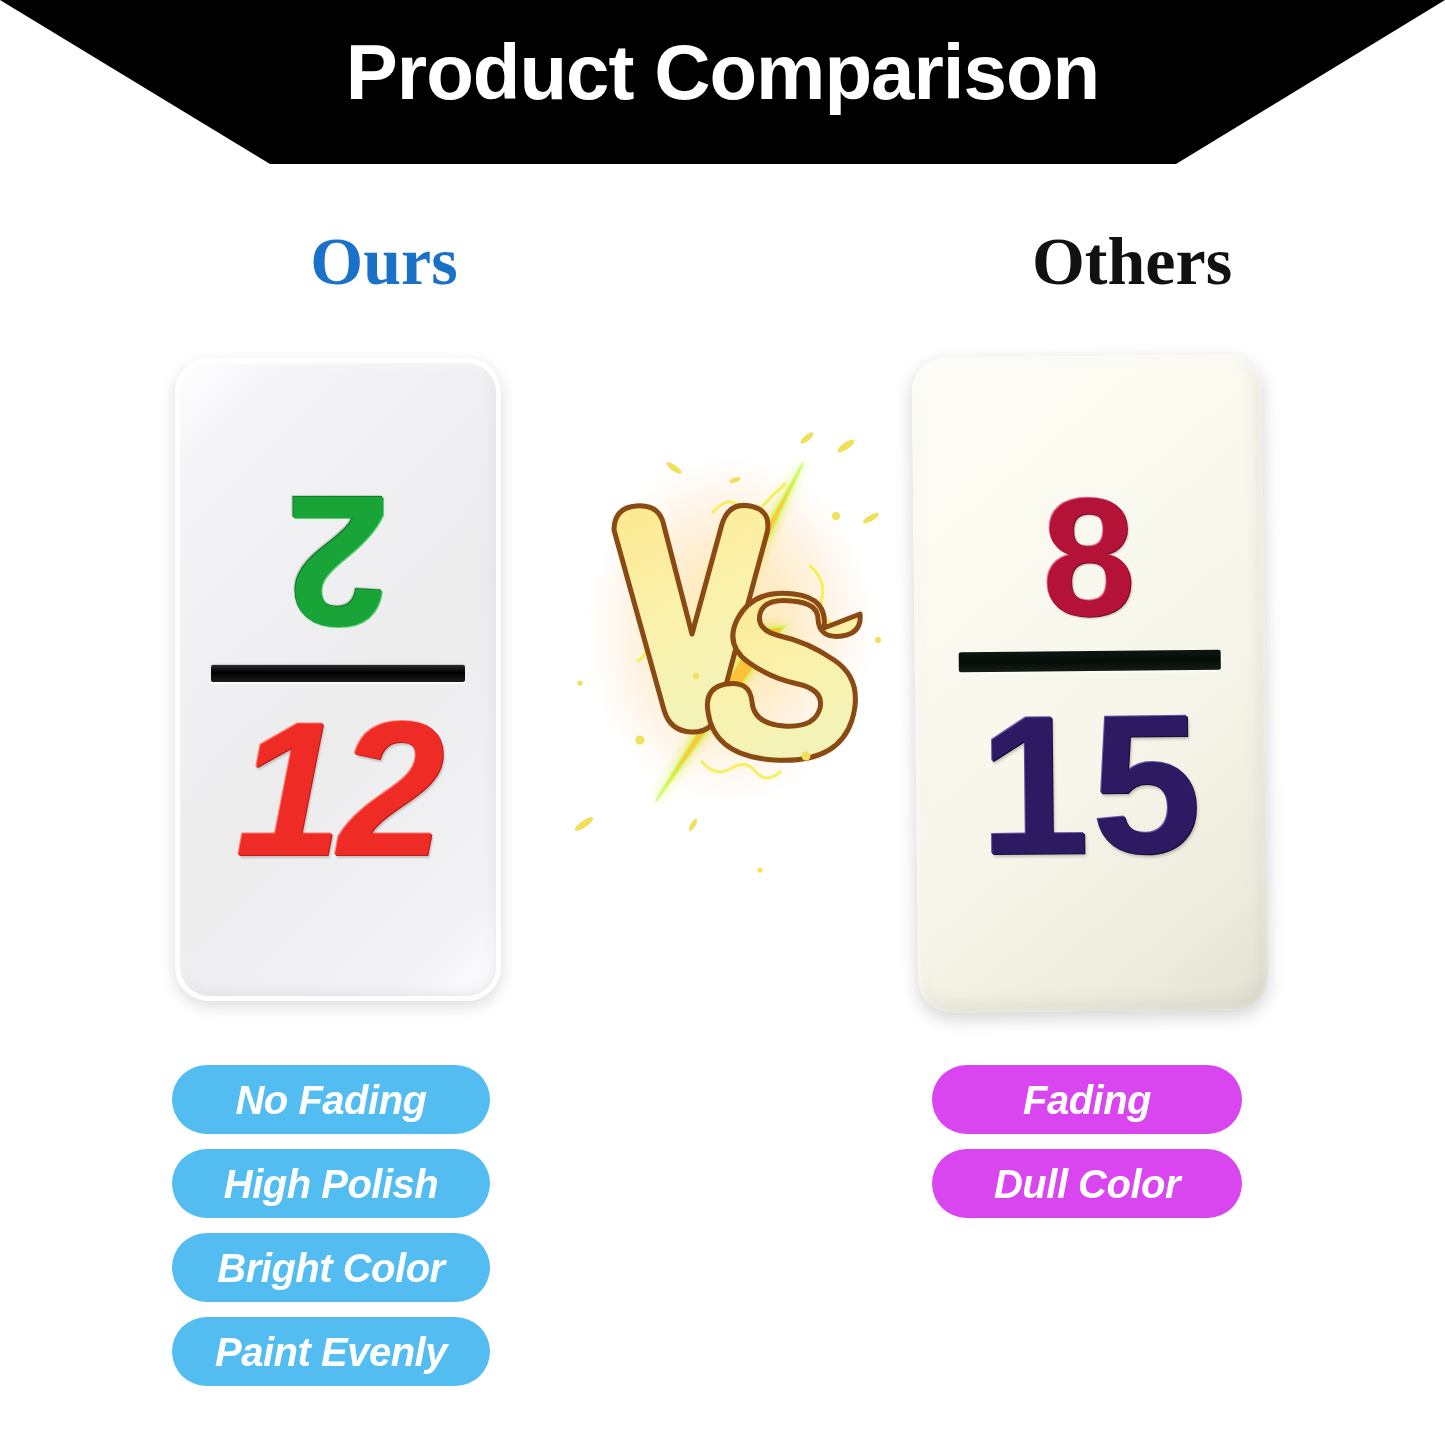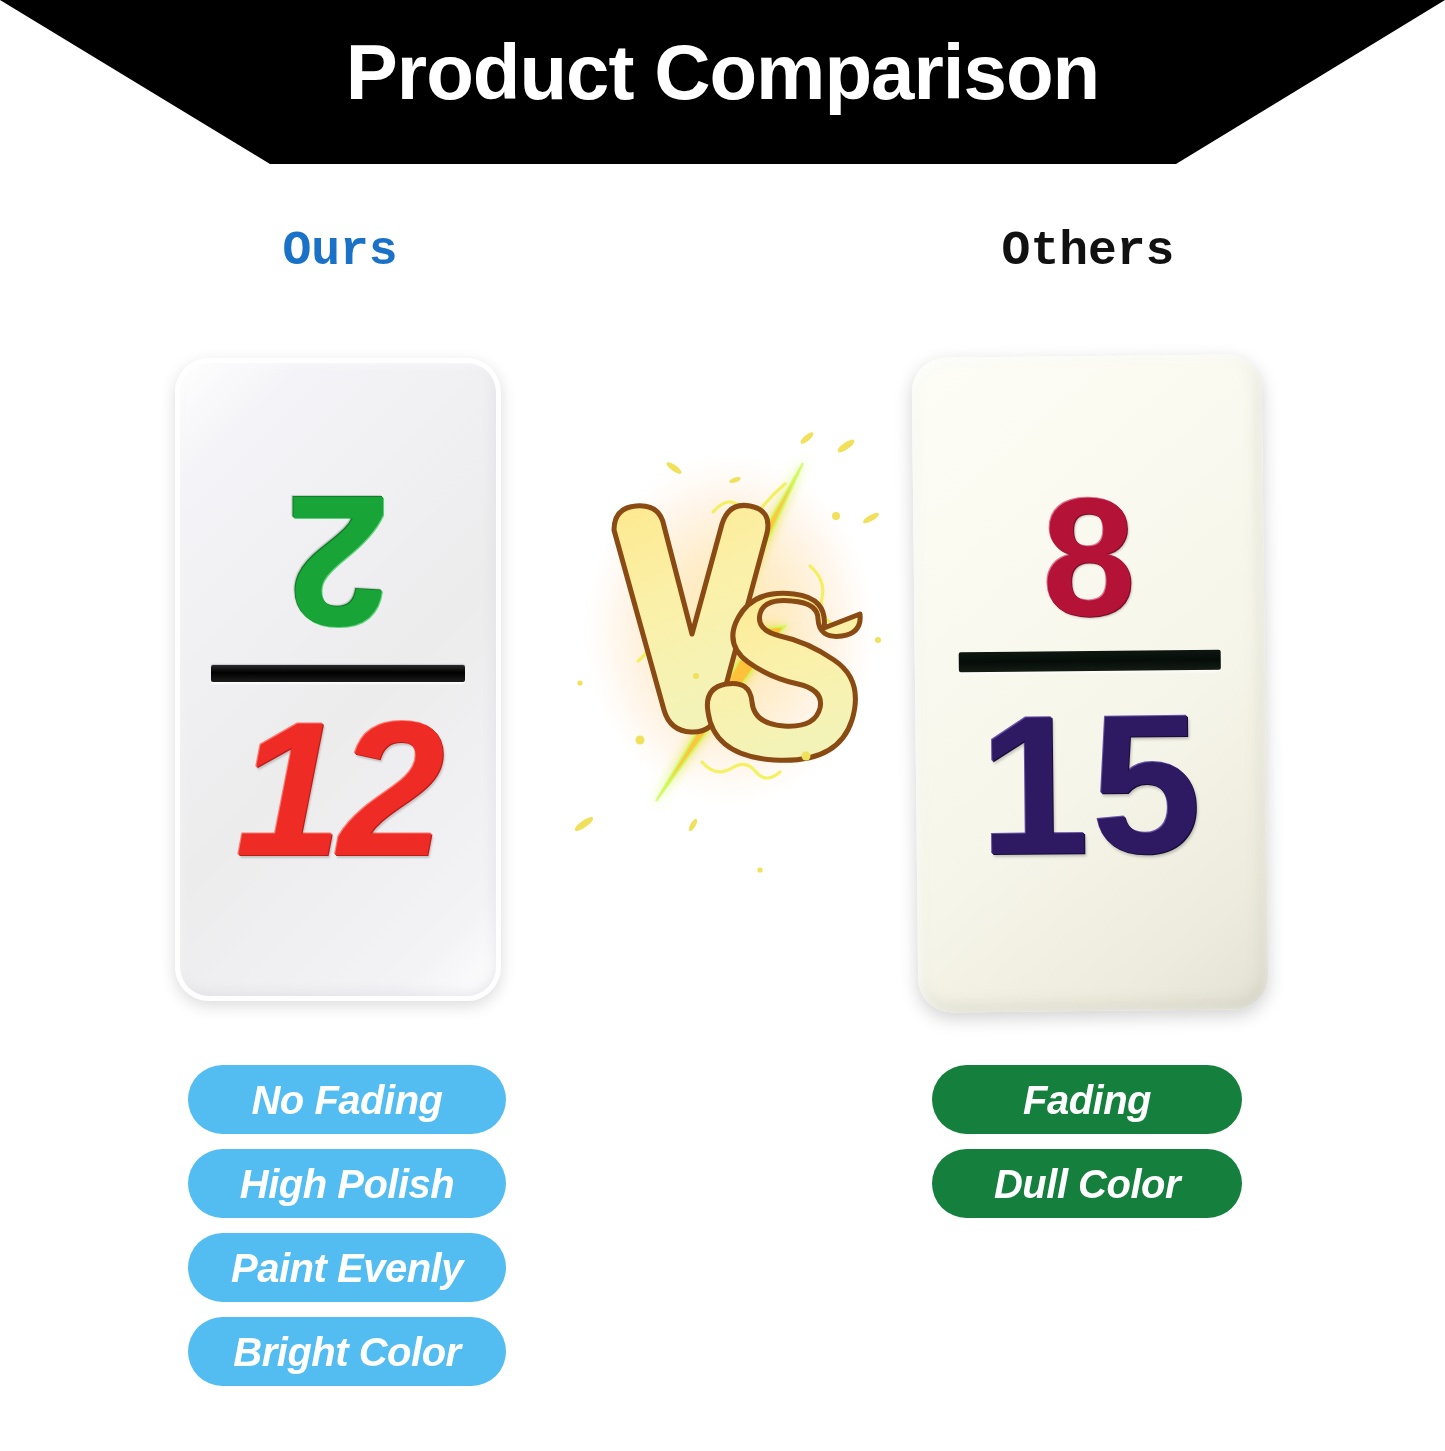--- a/index.html
+++ b/index.html
@@ -41,25 +41,26 @@
     letter-spacing: -1px;
     line-height: 1;
     padding-bottom: 20px;
     box-sizing: border-box;
     white-space: nowrap;
   }
 
   
   .col-heading {
     position: absolute;
-    font-family: Liberation Mono, monospace;
+    font-family: Liberation Serif, serif;
     font-weight: bold;
-    font-size: 48px;
+    font-size: 68px;
     line-height: 1;
     white-space: nowrap;
+    margin-left: 44px;
   }
   .col-heading.ours {
     left: 0;
     top: 227px;
     width: 680px;
     text-align: center;
     color: #1a72c8;
   }
   .col-heading.others {
     left: 748px;
@@ -209,42 +210,42 @@
     top: 0;
   }
 
   
   .pill-col {
     position: absolute;
     display: flex;
     flex-direction: column;
     gap: 15px;
   }
-  .pill-col.left  { left: 188px; top: 1065px; width: 318px; }
+  .pill-col.left  { left: 172px; top: 1065px; width: 318px; }
   .pill-col.right { left: 932px; top: 1065px; width: 310px; }
 
   .pill {
     height: 69px;
     border-radius: 36px;
     display: flex;
     align-items: center;
     justify-content: center;
     color: #ffffff;
     font-family: "Liberation Sans", sans-serif;
     font-weight: bold;
     font-style: italic;
     font-size: 40px;
     line-height: 1;
     white-space: nowrap;
     letter-spacing: -0.5px;
     box-sizing: border-box;
     padding: 0 14px;
   }
   .pill.ours  { background: #53bdf2; }
-  .pill.other { background: #15803d; }
+  .pill.other { background: #d946ef; }
   .pill.fit-sm  { font-size: 38px; }
   .pill.fit-xs  { font-size: 36px; }
 </style>
 </head>
 <body>
 
 <div class="banner"></div>
 <div class="banner-title">Product Comparison</div>
 
 <div class="col-heading ours">Ours</div>
@@ -356,24 +357,24 @@
 </div>
 
 <div class="pill-col left">
   <div class="pill ours">
     <span>No Fading</span>
   </div>
   <div class="pill ours">
     <span>High Polish</span>
   </div>
   <div class="pill ours">
+    <span>Bright Color</span>
+  </div>
+  <div class="pill ours">
     <span>Paint Evenly</span>
-  </div>
-  <div class="pill ours">
-    <span>Bright Color</span>
   </div>
 </div>
 
 <div class="pill-col right">
   <div class="pill other">
     <span>Fading</span>
   </div>
   <div class="pill other">
     <span>Dull Color</span>
   </div>

